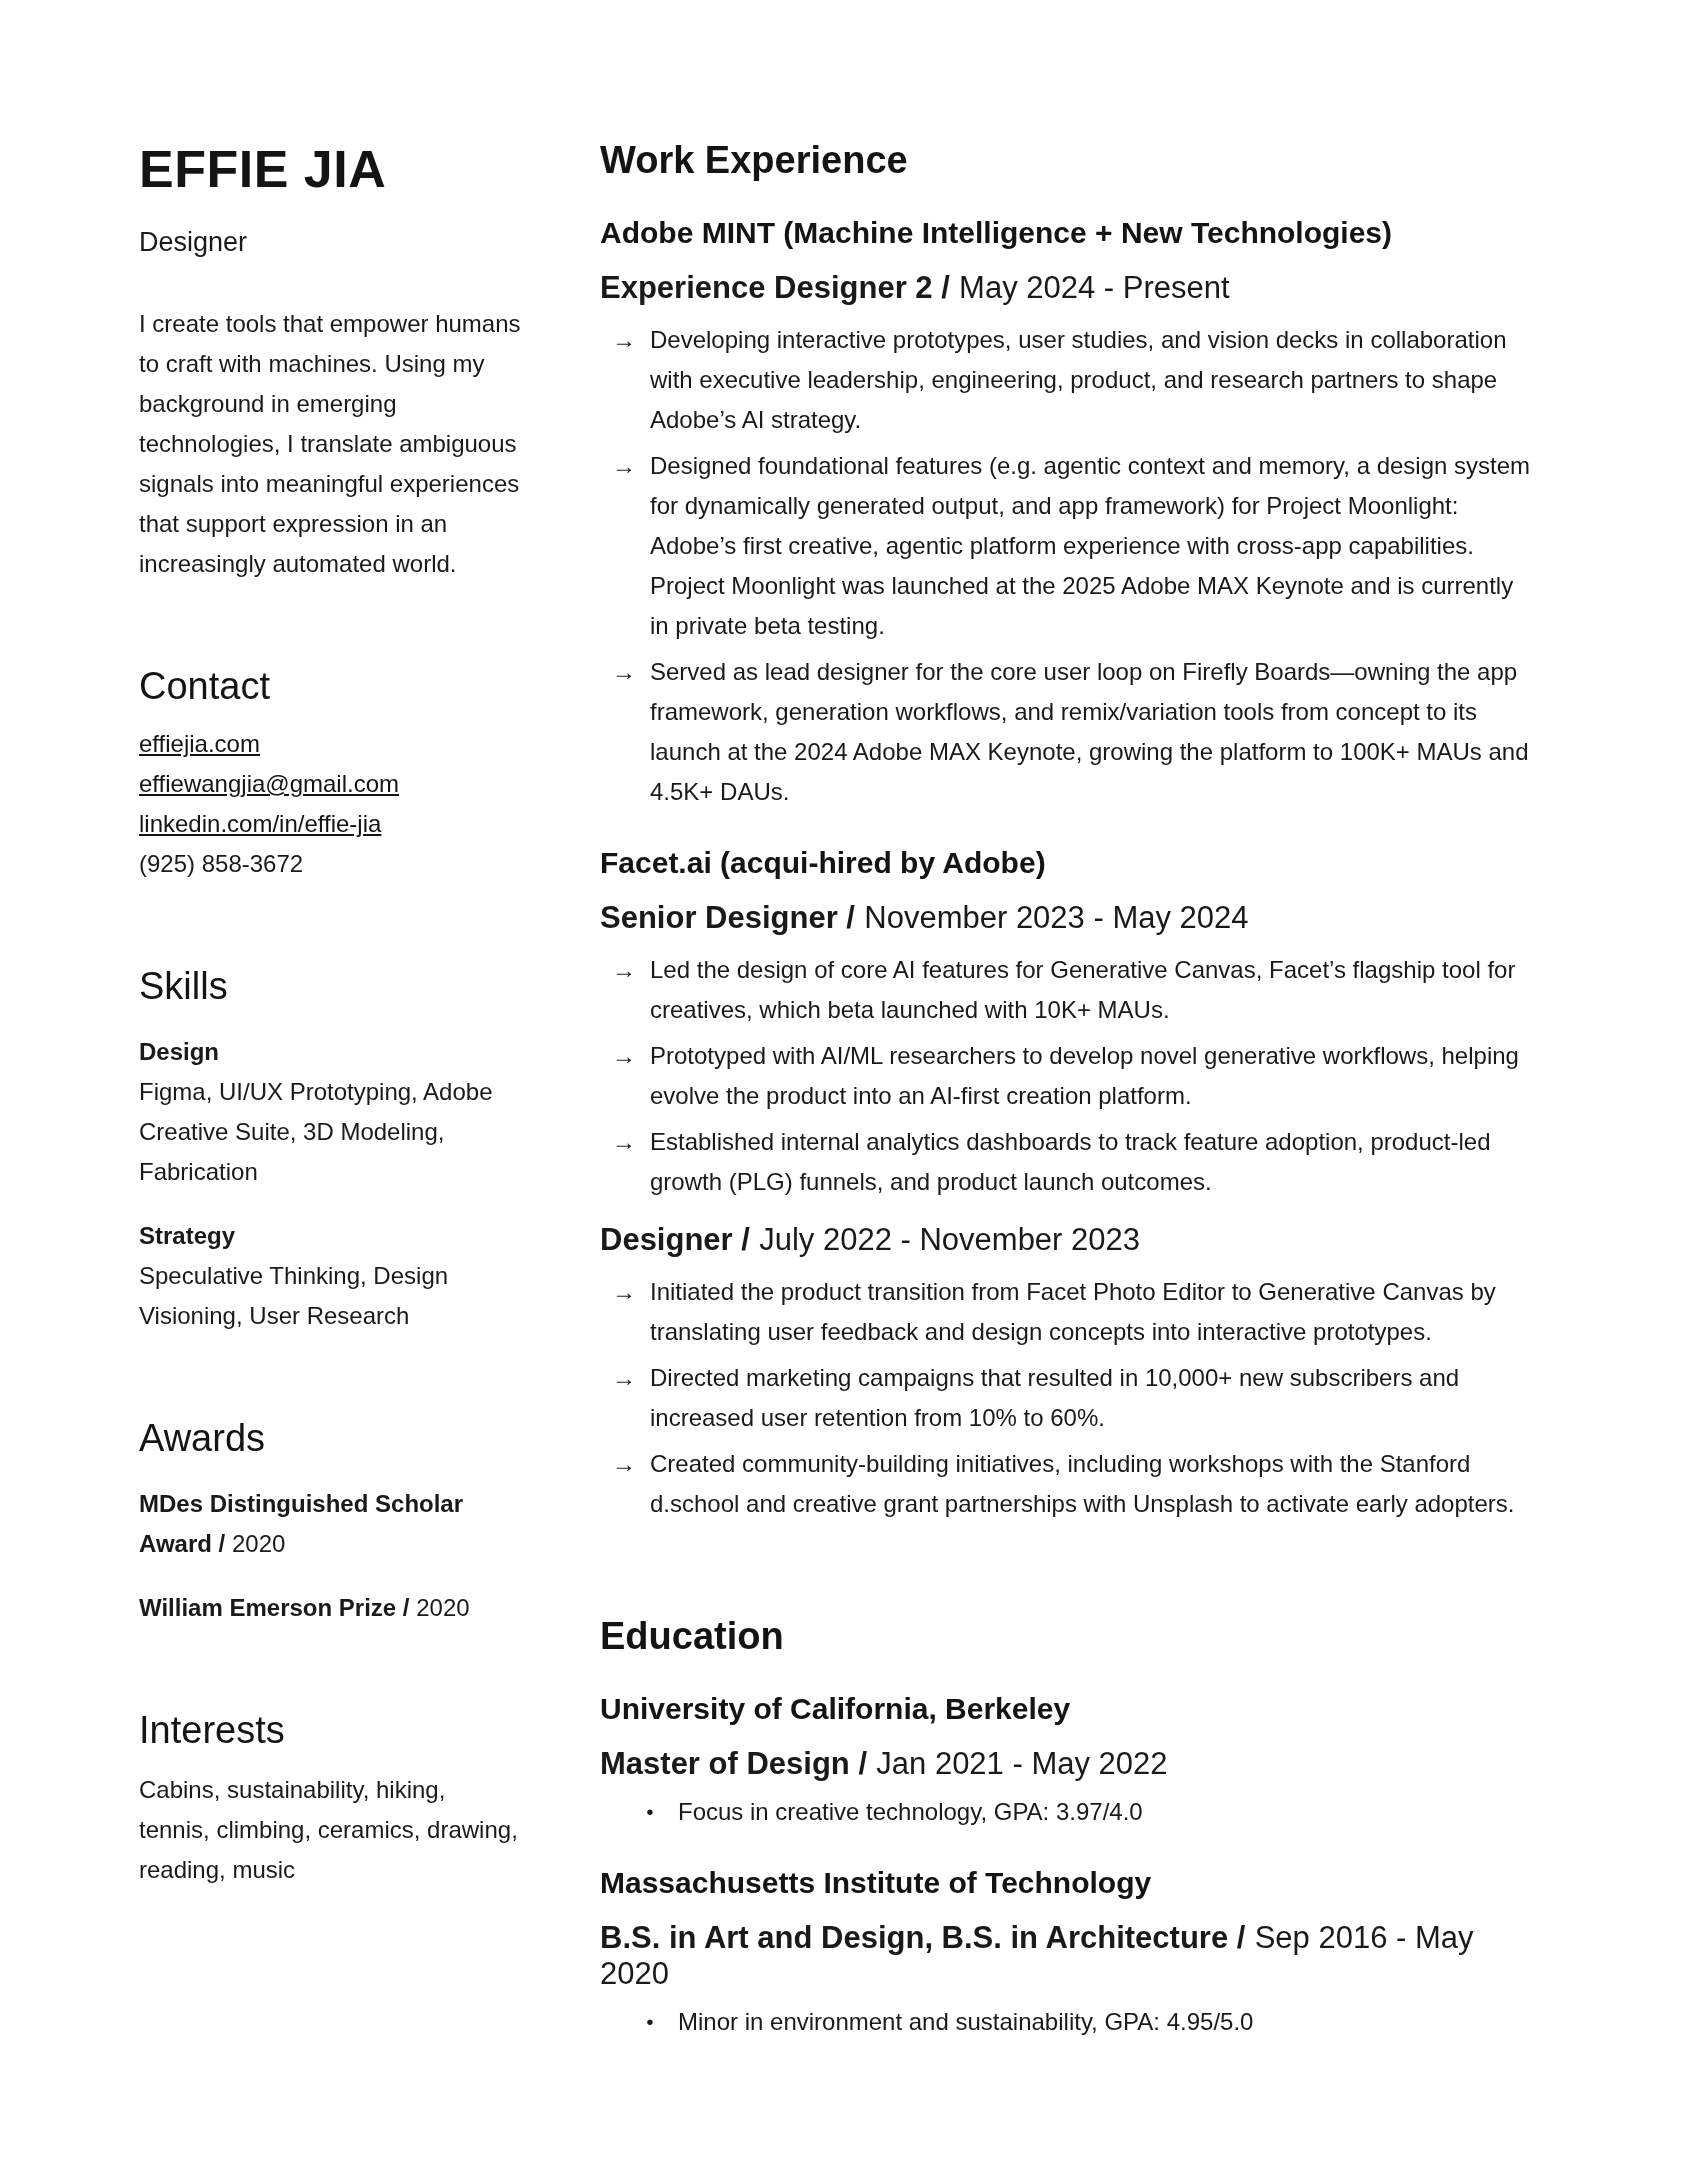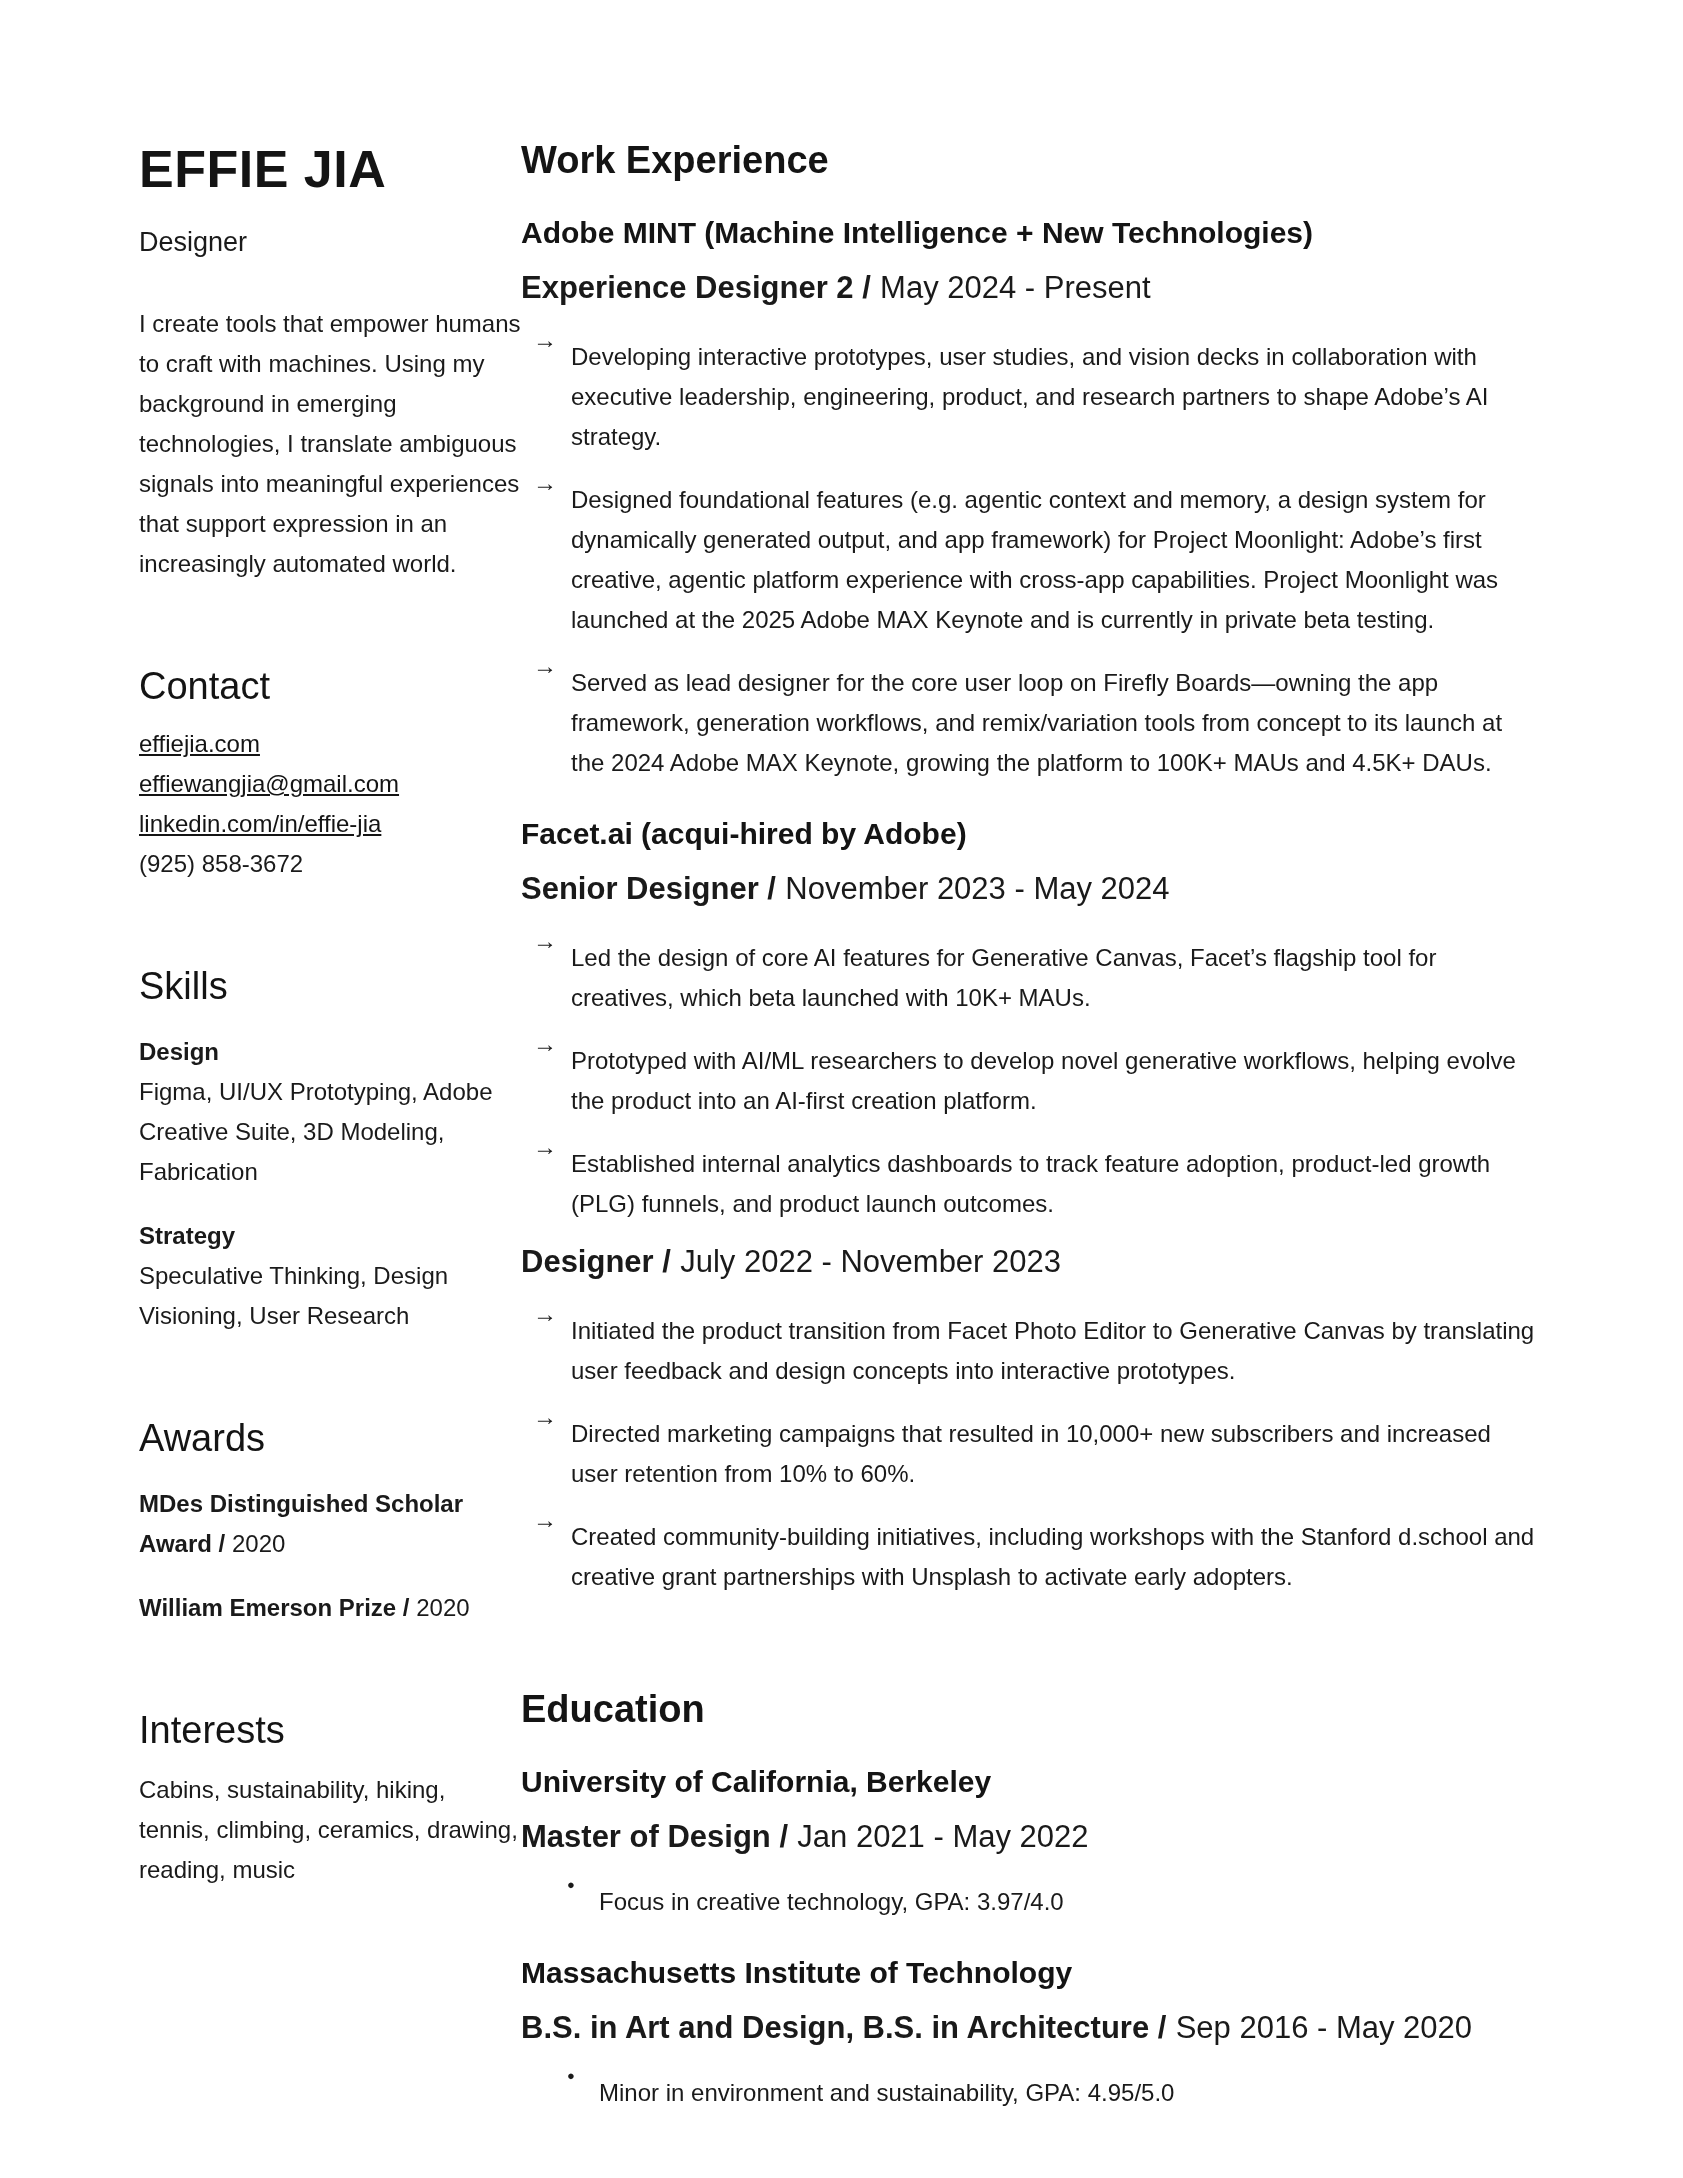--- a/index.html
+++ b/index.html
@@ -5,21 +5,21 @@
   * { margin: 0; padding: 0; box-sizing: border-box; }
   html, body { background: #ffffff; }
   body {
     width: 1683px;
     height: 2178px;
     overflow: hidden;
     font-family: "Liberation Sans", sans-serif;
     color: #1a1a1a;
     padding: 139px 147px 0 139px;
   }
-  .columns { display: flex; }
+  .columns { display: flex; gap: 79px; }
   .left-col { width: 382px; flex-shrink: 0; }
   .right-col { flex: 1; min-width: 0; }
 
   
   h1.name { font-size: 52px; font-weight: 700; letter-spacing: 0.5px; color: #141414; }
   .subtitle { font-size: 27px; margin-top: 28px; }
   .intro { font-size: 24px; line-height: 40px; margin-top: 46px; }
 
   .l-section { margin-top: 81px; }
   h2.l-heading { font-size: 38px; font-weight: 400; color: #141414; }
@@ -41,21 +41,21 @@
   
   h2.r-heading { font-size: 38px; font-weight: 700; color: #141414; }
   h3.company { font-size: 30px; font-weight: 700; margin-top: 34px; color: #141414; }
   .role-line { font-size: 31px; margin-top: 20px; }
   .role-line .rt { font-weight: 700; }
   .role-line .dates { margin-left: 0.3em; }
 
   ul.bullets { list-style: none; margin-top: 14px; }
   ul.bullets li { display: flex; font-size: 24px; line-height: 40px; margin-bottom: 6px; }
   .arrow { flex: 0 0 50px; padding-left: 12px; }
-  .bt { flex: 1; min-width: 0; margin-top: 17px; }
+  .bt { flex: 1; min-width: 0; }
 
   ul.edu-bullets { list-style: none; margin-top: 10px; }
   ul.edu-bullets li { display: flex; font-size: 24px; line-height: 40px; }
   .dot { flex: 0 0 32px; margin-left: 46px; font-size: 13px; line-height: 40px; }
 
   .education-section { margin-top: 91px; }
 </style>
 </head>
 <body>
 

